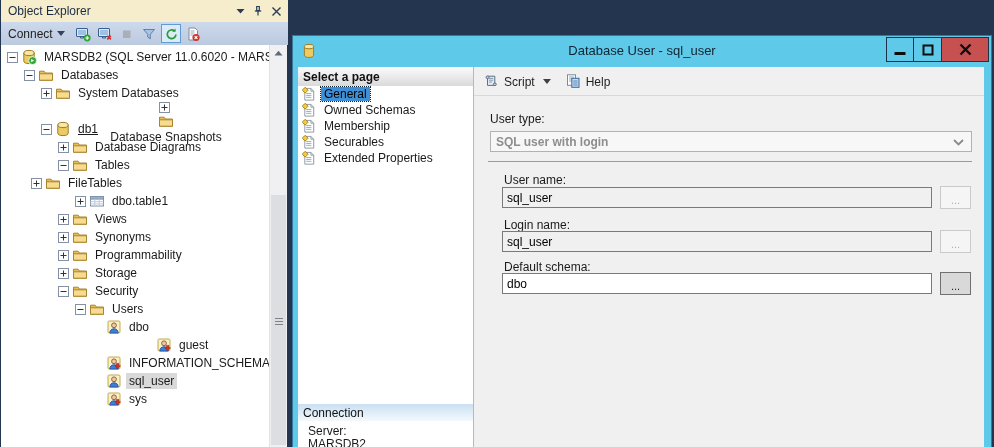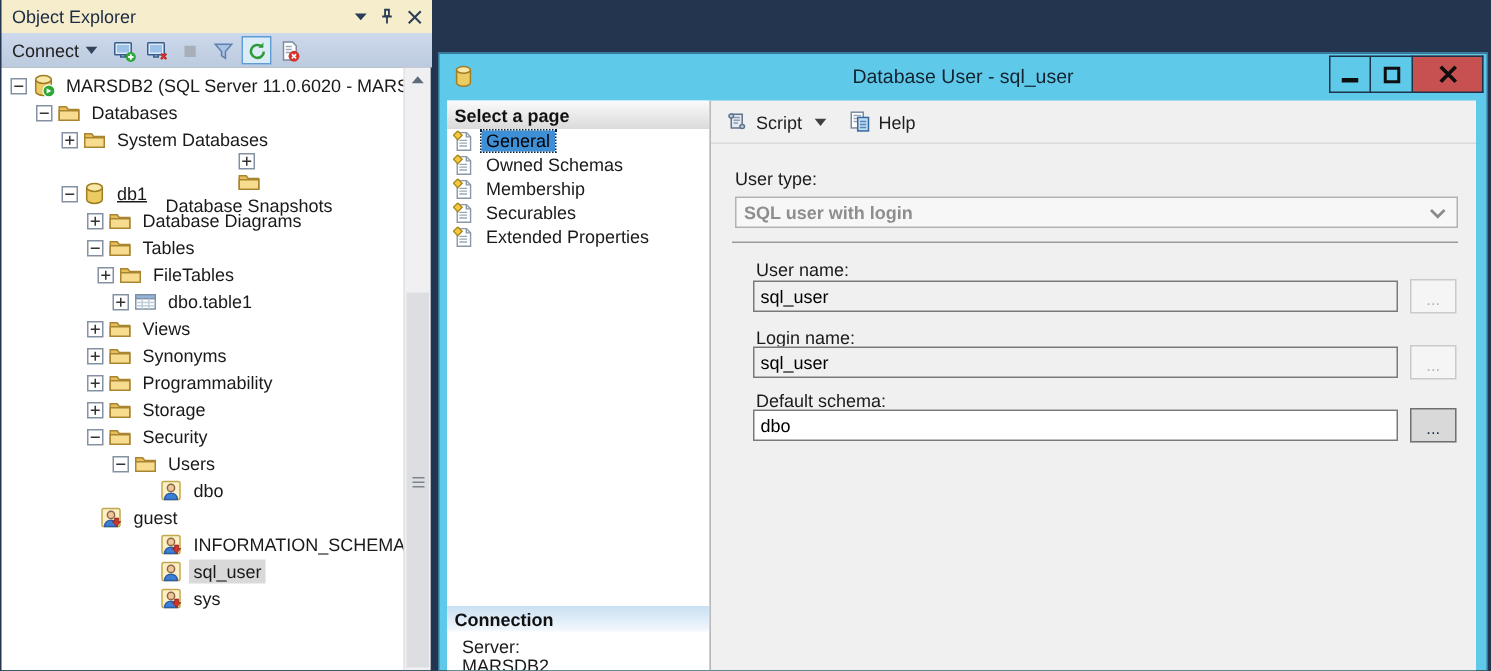--- a/index.html
+++ b/index.html
@@ -46,21 +46,21 @@
   .cap-close{width:47px;background:#C75050;}
   .dlg-body{position:absolute;left:5px;right:7px;top:31px;bottom:0;display:flex;}
   .pane-left{width:175px;flex:none;background:#fff;position:relative;overflow:hidden;}
   .page-header{height:19px;background:linear-gradient(#FBFBFB,#DADADA);font-weight:bold;font-size:12px;
                color:#111;display:flex;align-items:center;padding-left:5px;}
   .page-item{height:16px;display:flex;align-items:center;padding-left:4px;font-size:12px;color:#1A1A1A;}
   .page-item .pic{width:15px;height:15px;flex:none;}
   .page-item .lbl{margin-left:4px;padding:0 3px;}
   .page-item.selected .lbl{background:#3F8FD6;outline:1px dotted #0A2236;color:#000;}
   .conn-header{position:absolute;left:0;right:0;top:337px;height:17px;
-               background:linear-gradient(#C9E0F2,#F4F9FD);font-weight:bold;font-size:12px;color:#111;
+               background:linear-gradient(#C9E0F2,#F4F9FD);font-weight:normal;font-size:12px;color:#111;
                display:flex;align-items:center;padding-left:5px;}
   .conn-info{position:absolute;left:10px;top:358px;font-size:12px;color:#1A1A1A;line-height:13px;}
   .conn2{margin-top:11px;}
   .pane-right{flex:1;min-width:0;background:#F0F0F0;position:relative;border-left:1px solid #B9B9B9;}
   .dlg-toolbar{position:absolute;left:0;right:0;top:0;height:28px;border-bottom:1px solid #D9D9D9;
                display:flex;align-items:center;padding-left:9px;font-size:12px;color:#1E1E1E;}
   .tb-item{display:flex;align-items:flex-end;gap:5px;}
   .tb-ic{width:16px;height:16px;}
   .tb-caret{margin:0 14px 0 8px;display:flex;align-items:center;}
   .f-label{position:absolute;font-size:12px;color:#1A1A1A;}
@@ -245,21 +245,21 @@
               <svg width="9" height="9" viewBox="0 0 9 9">
                 <path d="M1.5 4.5h6" stroke="#333"></path>
               </svg>
             </span>
             <span class="t-icon"><svg width="16" height="16" viewBox="0 0 16 16">
                 <path d="M1.5 4.2h4.6l1.4 1.8h7v7.2H1.5z" fill="#E8BE5A" stroke="#A98530"></path>
                 <path d="M1.5 6.8h13v6.4H1.5z" fill="#F7DC90" stroke="#A98530"></path>
               </svg></span>
             <span class="t-label">Tables</span>
           </div>
-          <div class="tree-row" style="padding-left: 64px;">
+          <div class="tree-row" style="padding-left: 30px;">
             <span class="toggle">
               <svg width="9" height="9" viewBox="0 0 9 9">
                 <path d="M1.5 4.5h6M4.5 1.5v6" stroke="#333"></path>
               </svg>
             </span>
             <span class="t-icon"><svg width="16" height="16" viewBox="0 0 16 16">
                 <path d="M1.5 4.2h4.6l1.4 1.8h7v7.2H1.5z" fill="#E8BE5A" stroke="#A98530"></path>
                 <path d="M1.5 6.8h13v6.4H1.5z" fill="#F7DC90" stroke="#A98530"></path>
               </svg></span>
             <span class="t-label">FileTables</span>
@@ -351,21 +351,21 @@
           </div>
           <div class="tree-row" style="padding-left: 91px;">
             <span class="tspacer"></span>
             <span class="t-icon"><svg width="16" height="16" viewBox="0 0 16 16">
                 <rect x="2" y="2" width="12" height="12" rx="1.2" fill="#FBEFC4" stroke="#C3A94E"></rect>
                 <circle cx="8" cy="6.3" r="2.4" fill="#F2C79B" stroke="#8A6748"></circle>
                 <path d="M3.8 14c0-2.6 1.9-4.2 4.2-4.2s4.2 1.6 4.2 4.2z" fill="#3E7FD6" stroke="#2B5CA6"></path>
               </svg></span>
             <span class="t-label">dbo</span>
           </div>
-          <div class="tree-row" style="padding-left: 51px;">
+          <div class="tree-row" style="padding-left: 101px; margin-left: 40px;">
             <span class="tspacer"></span>
             <span class="t-icon"><svg width="16" height="16" viewBox="0 0 16 16">
                 <rect x="2" y="2" width="12" height="12" rx="1.2" fill="#FBEFC4" stroke="#C3A94E"></rect>
                 <circle cx="8" cy="6.3" r="2.4" fill="#F2C79B" stroke="#8A6748"></circle>
                 <path d="M3.8 14c0-2.6 1.9-4.2 4.2-4.2s4.2 1.6 4.2 4.2z" fill="#3E7FD6" stroke="#2B5CA6"></path>
                 <path d="M10.4 8.4h2.6v2.3h1.5l-2.8 3.2-2.8-3.2h1.5z" fill="#CE3428" stroke="#8E1F16" stroke-width="0.5"></path>
               </svg></span>
             <span class="t-label">guest</span>
           </div>
           <div class="tree-row" style="padding-left: 91px;">

